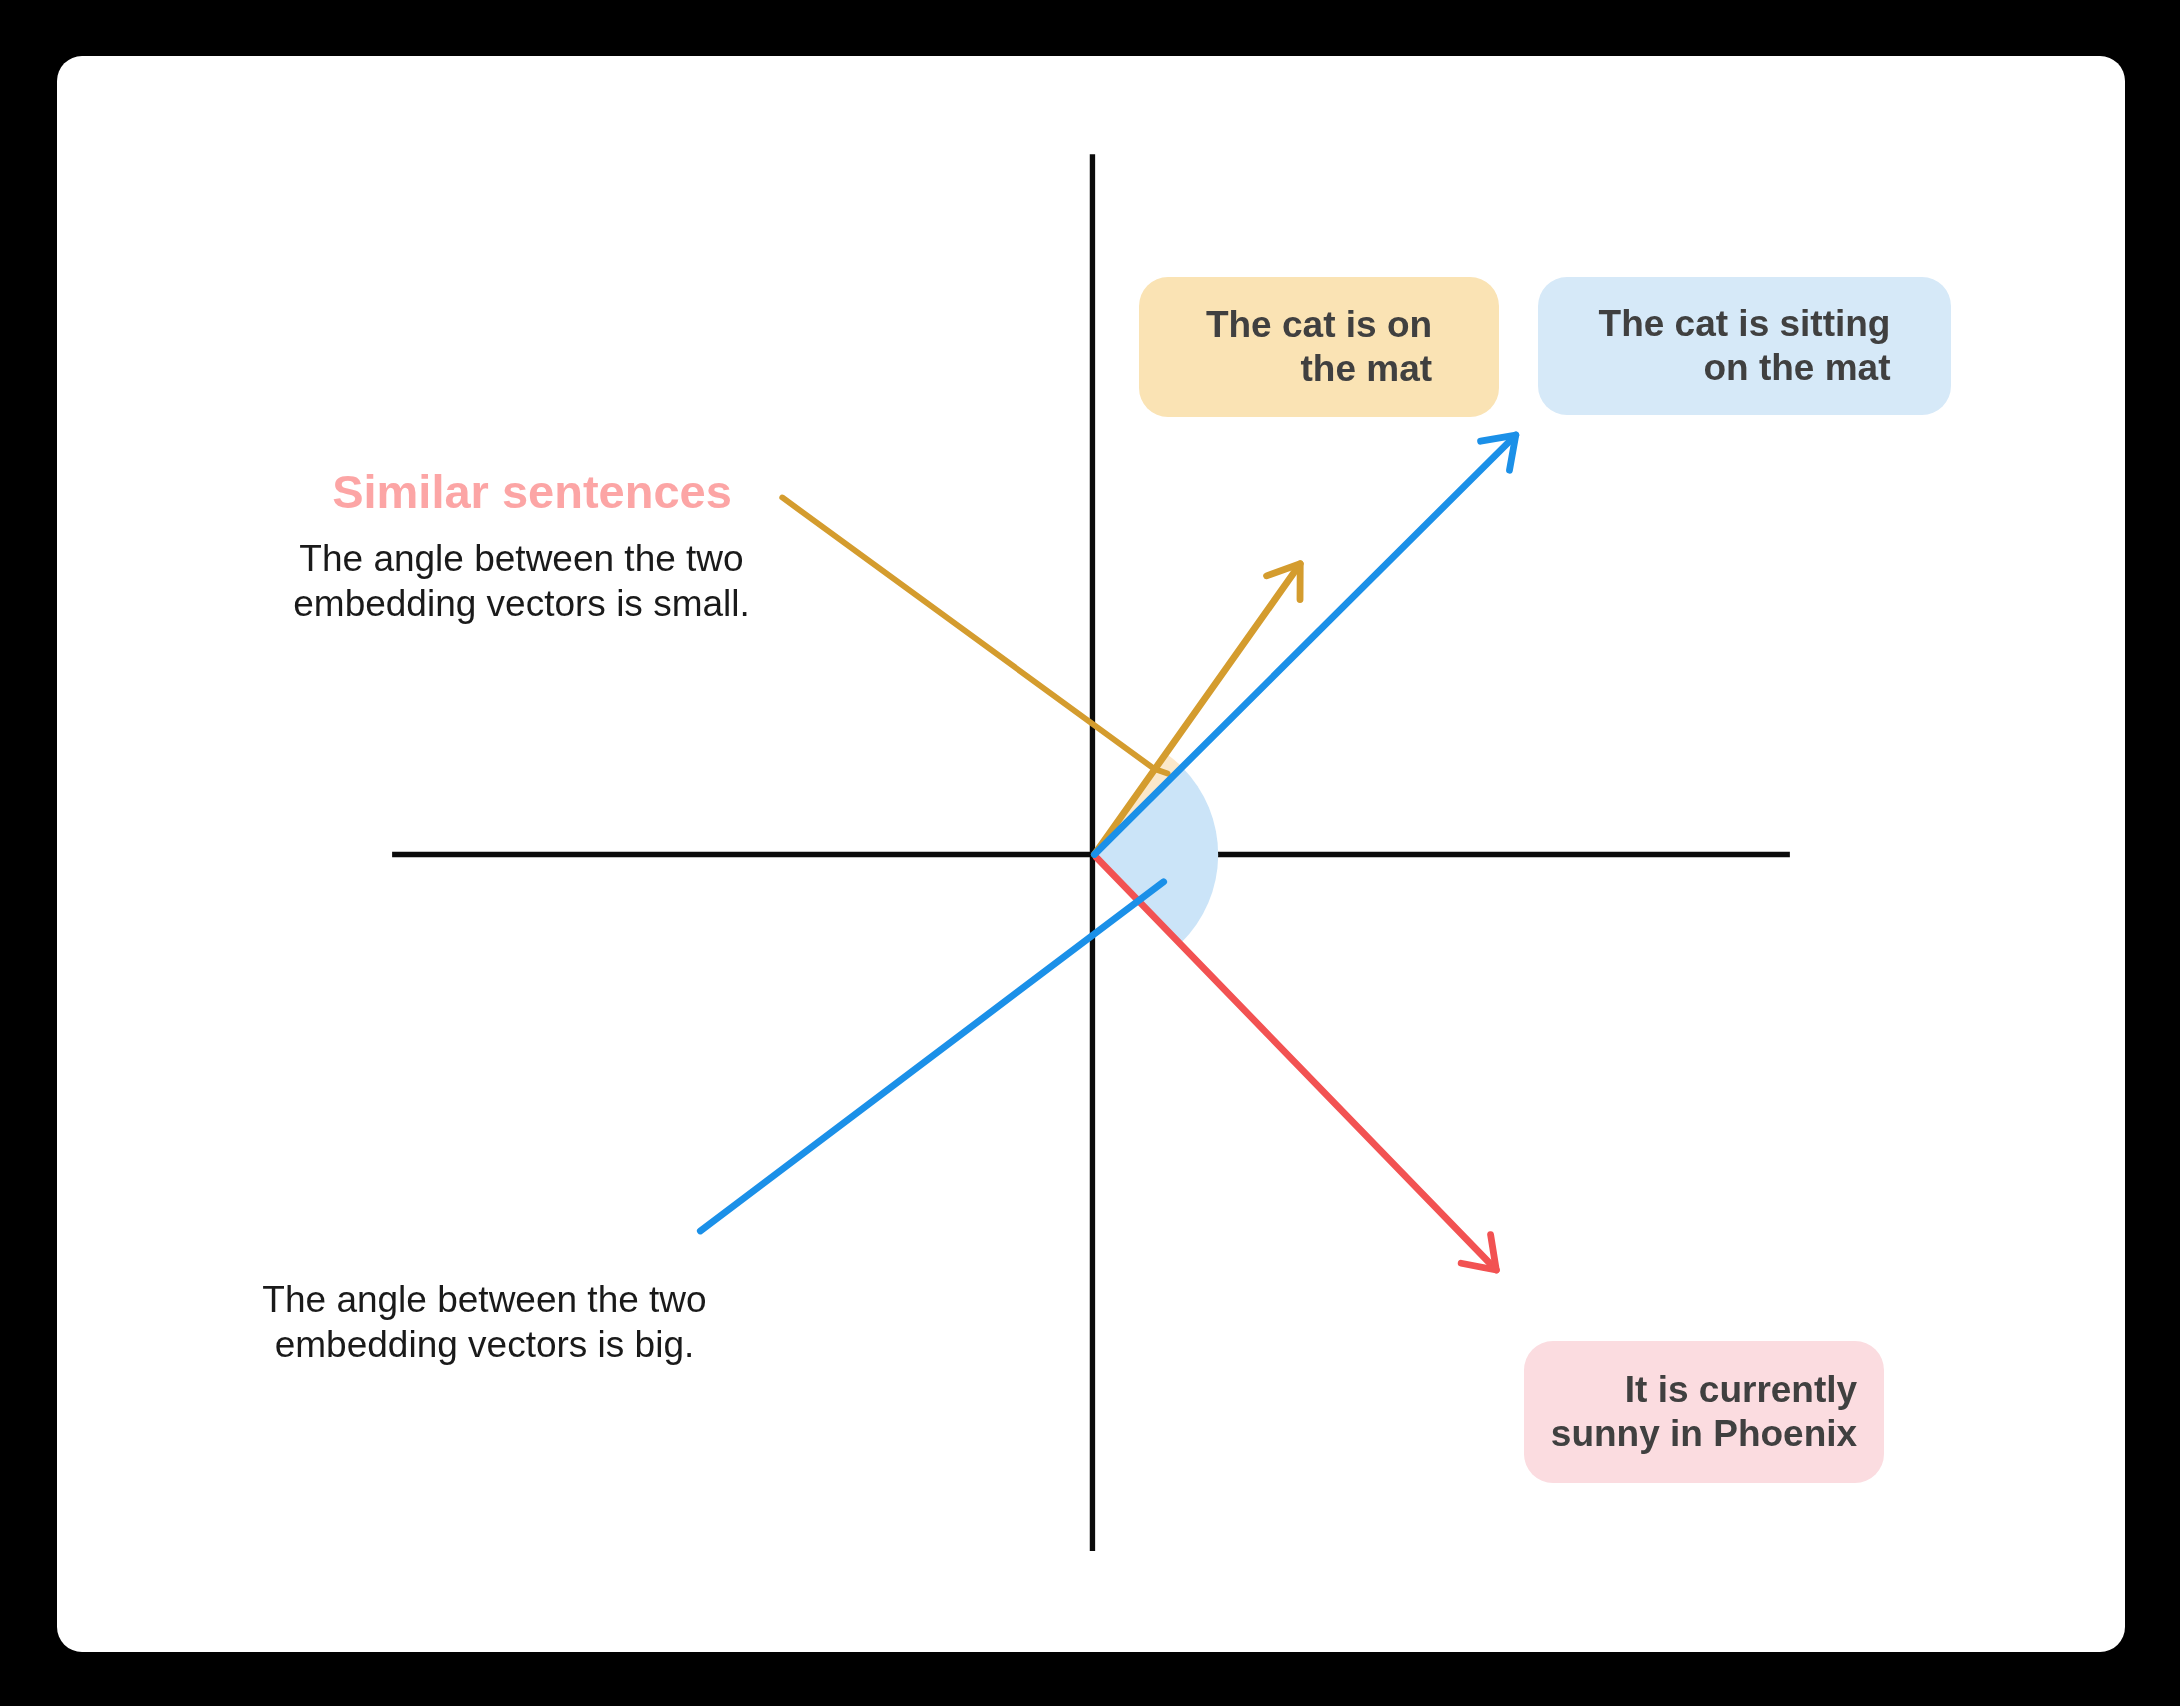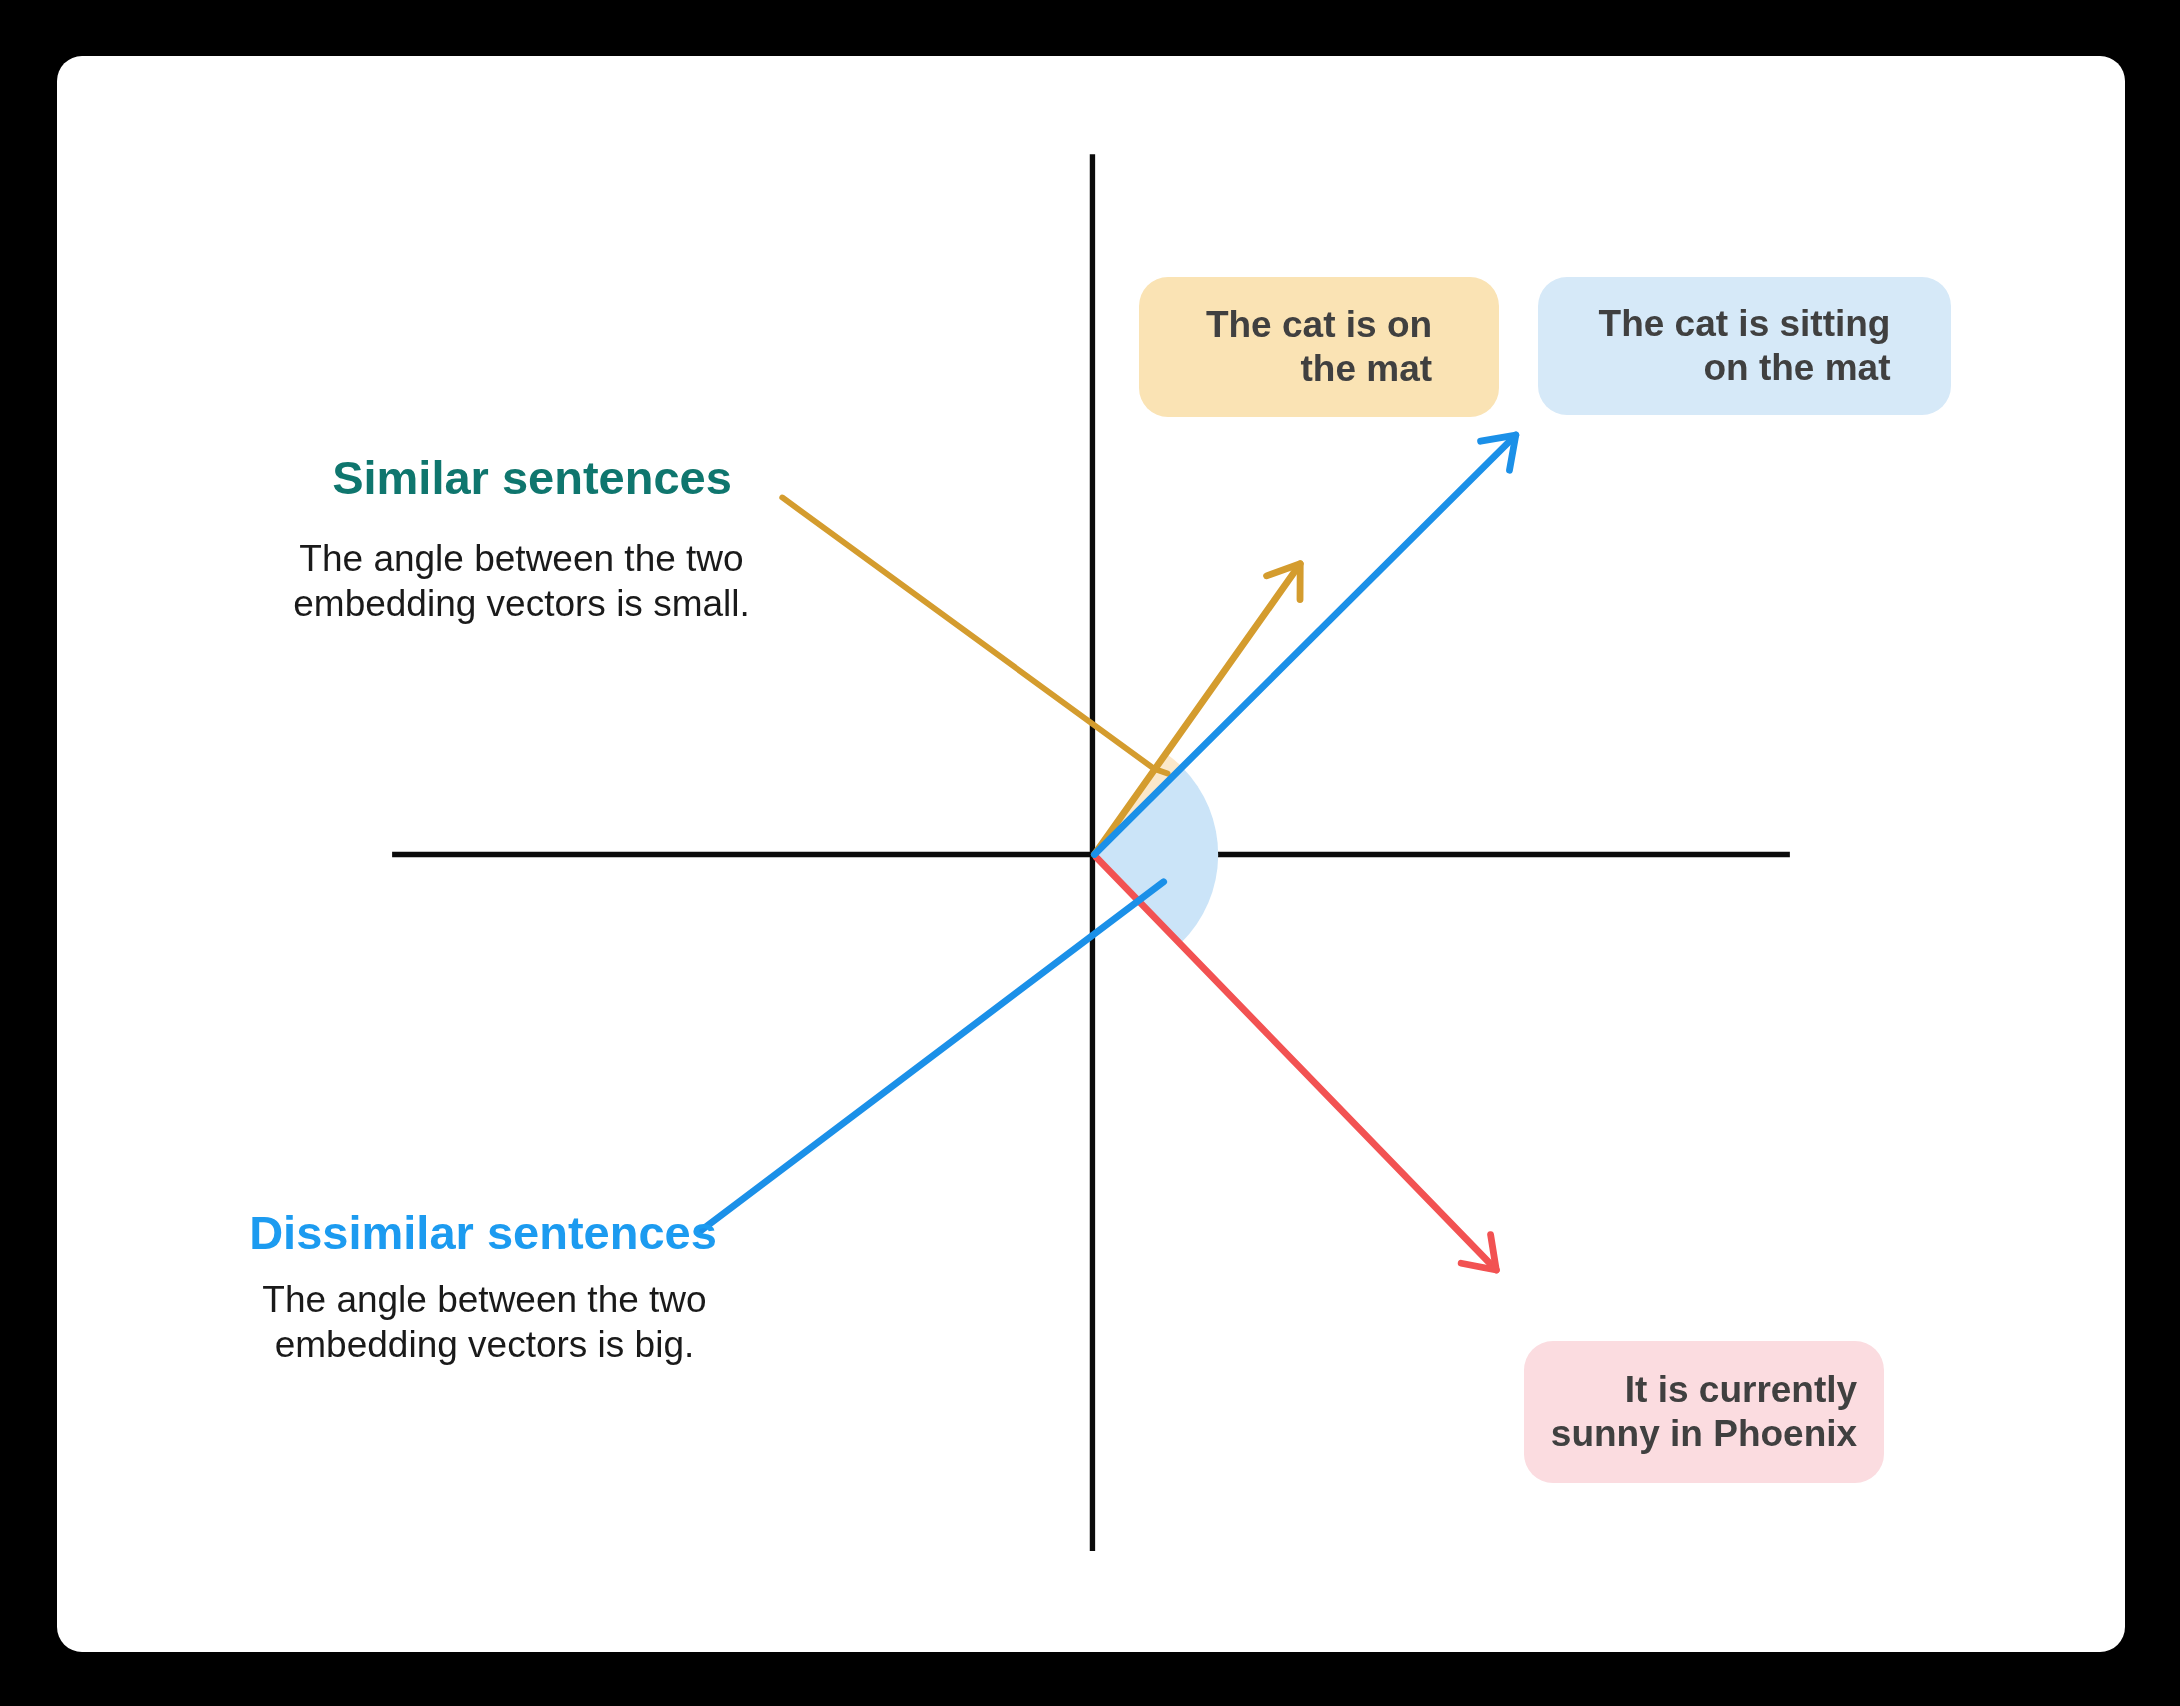--- a/index.html
+++ b/index.html
@@ -19,21 +19,21 @@
     color:#404040; border-radius:29px; white-space:pre-line;margin-top:16px;
   }
   .box-orange { left:1139px; top:261px; width:360px; height:140px; background:#FAE3B4; }
   .box-blue   { left:1538px; top:261px; width:413px; height:138px; background:#D6E9F8; }
   .box-pink   { left:1524px; top:1325px; width:360px; height:142px; background:#FBDCE0; }
 
   .label-heading {
     position:absolute; width:488px; text-align:center;
     font-size:47px; font-weight:bold; line-height:1.2; white-space:pre-line;
   }
-  .heading-similar    { left:288px; top:450px;  color:#0f766e; }
+  .heading-similar    { left:288px; top:464px;  color:#fca5a5; }
   .heading-dissimilar { left:239px; top:1205px; color:#1C9BF0; }
 
   .label-body {
     position:absolute; width:507px; text-align:center;
     font-size:37px; line-height:1.21; color:#1A1A1A; white-space:pre-line;
   }
   .body-similar    { left:268px; top:537px; }
   .body-dissimilar { left:231px; top:1278px; }
 </style>
 </head>
@@ -74,17 +74,16 @@
 the mat</div>
   <div class="sentence-box box-pink">It is currently
 sunny in Phoenix</div>
   <div class="sentence-box box-blue">The cat is sitting
 on the mat</div>
 
   <div class="label-heading heading-similar">Similar sentences</div>
   <div class="label-body body-similar">The angle between the two
 embedding vectors is small.</div>
 
-  <div class="label-heading heading-dissimilar">Dissimilar sentences</div>
   <div class="label-body body-dissimilar">The angle between the two
 embedding vectors is big.</div>
 </div>
 
 
 </body></html>

